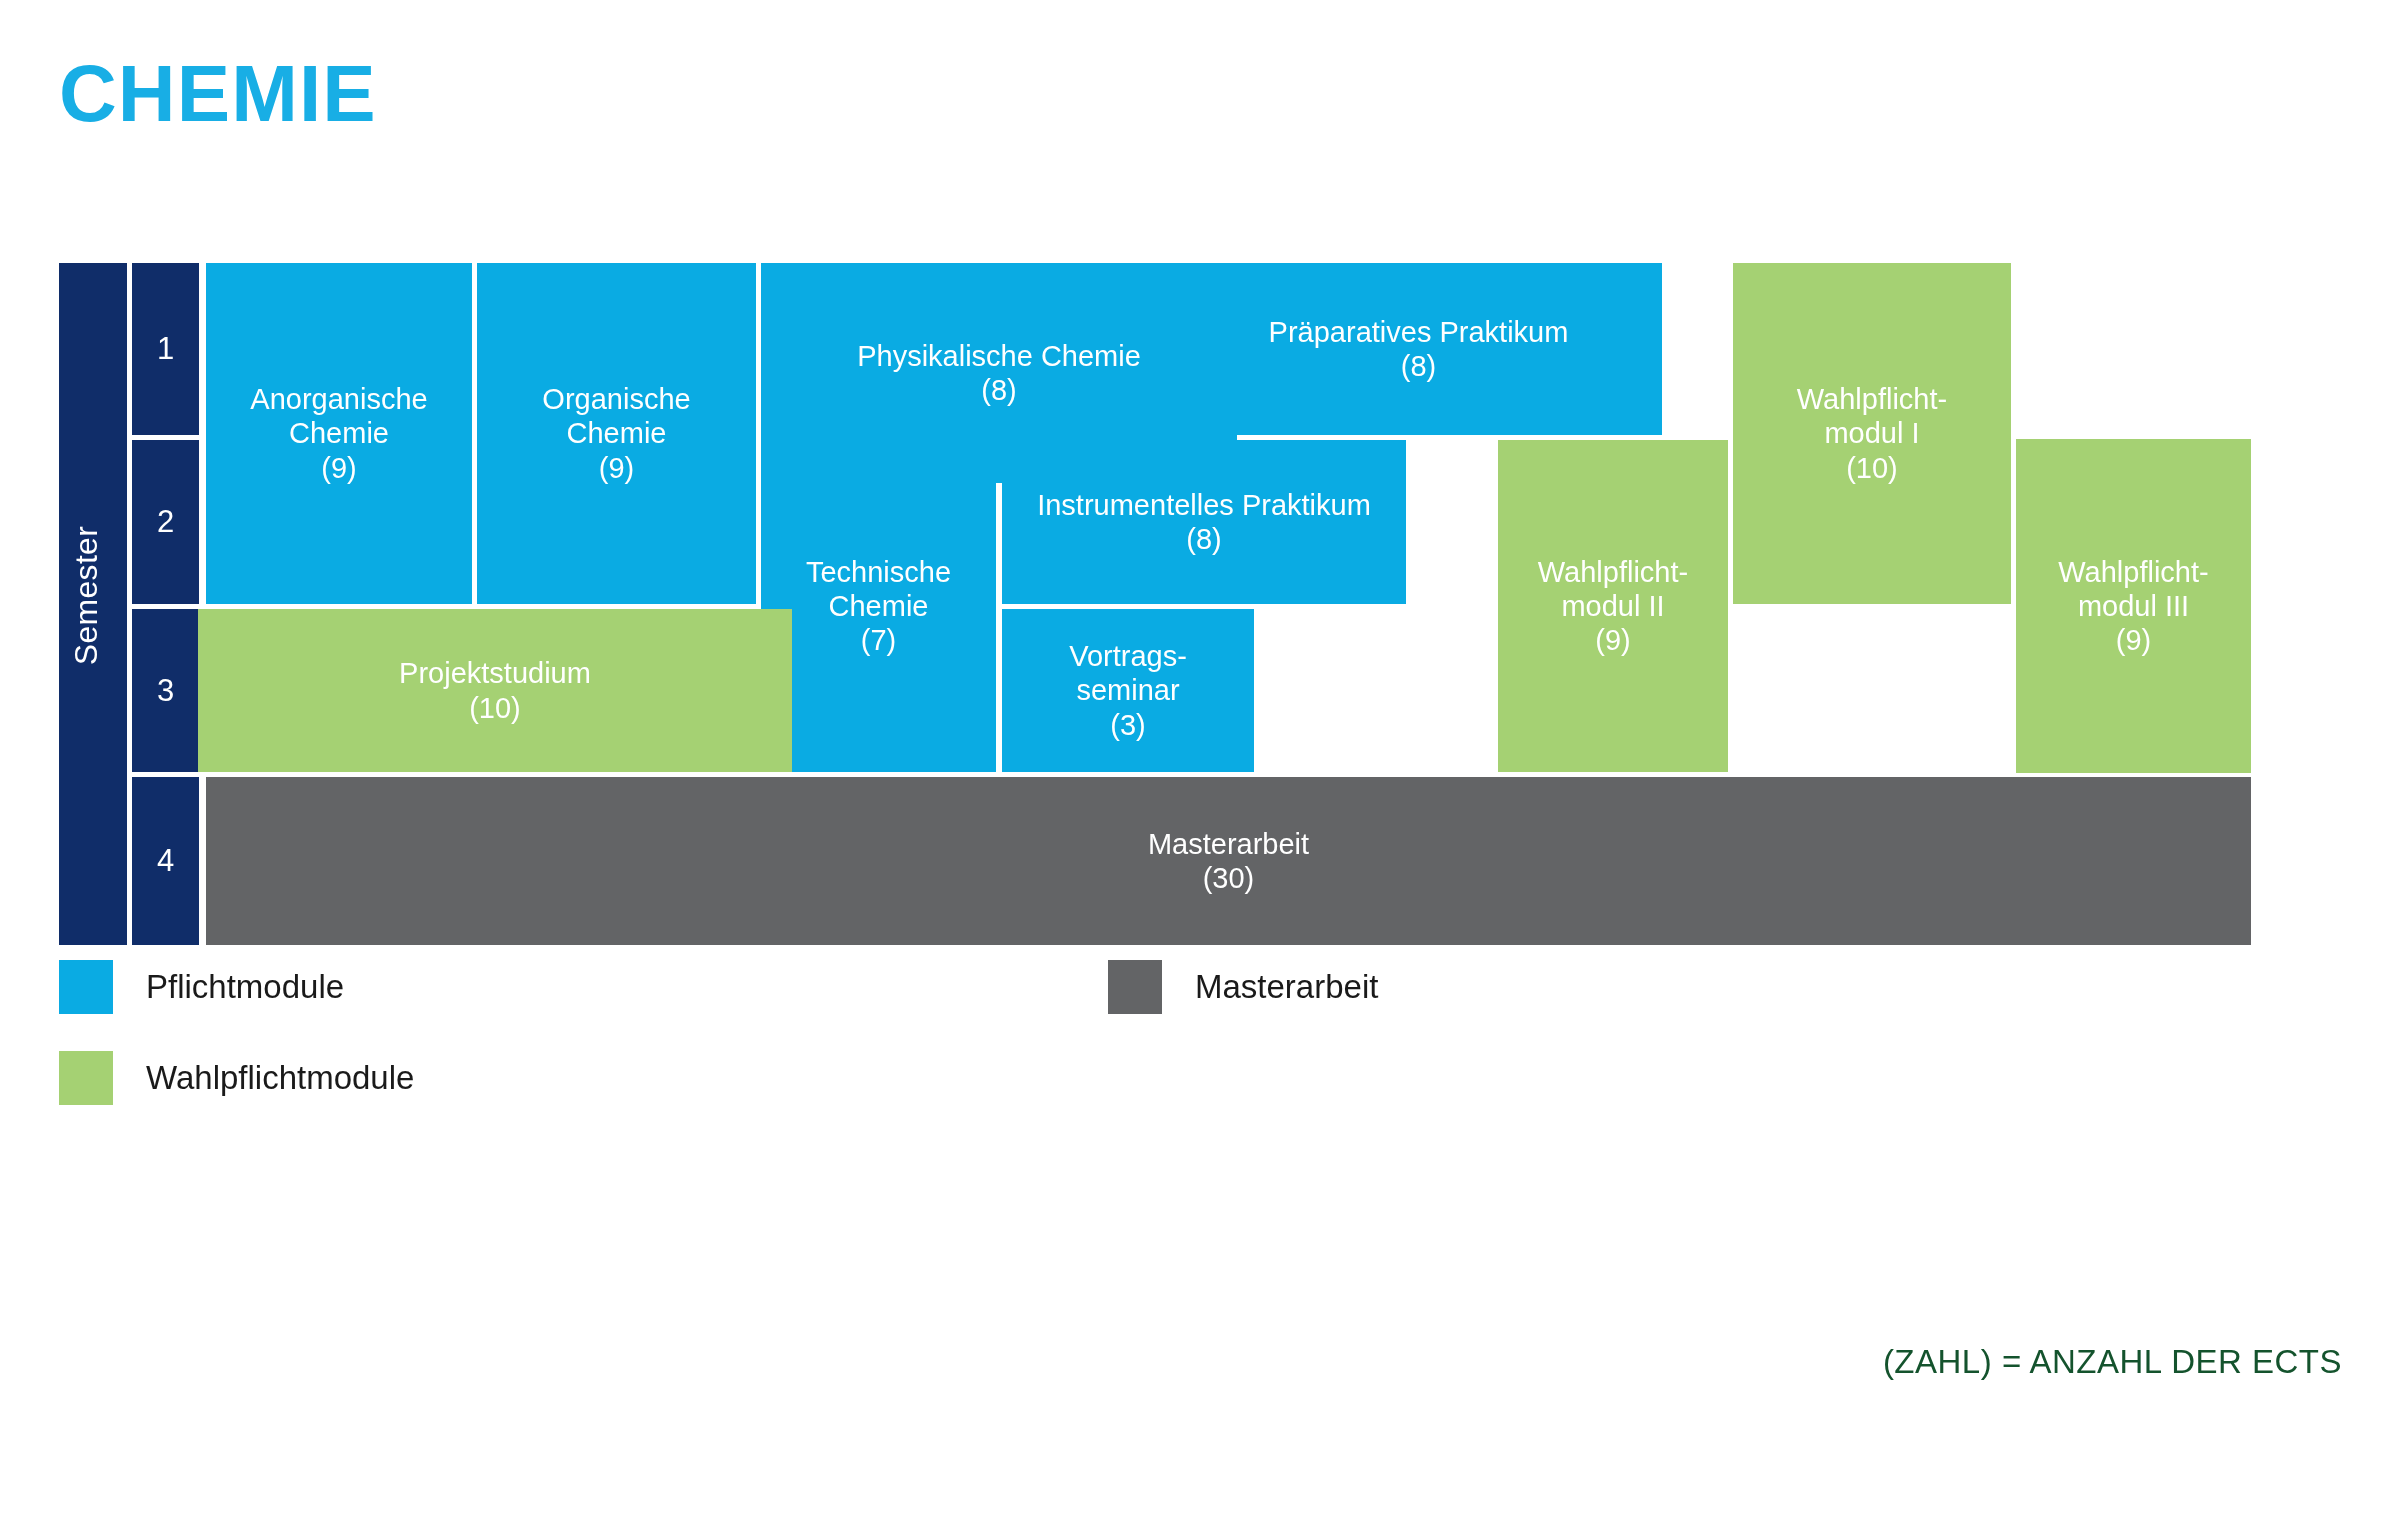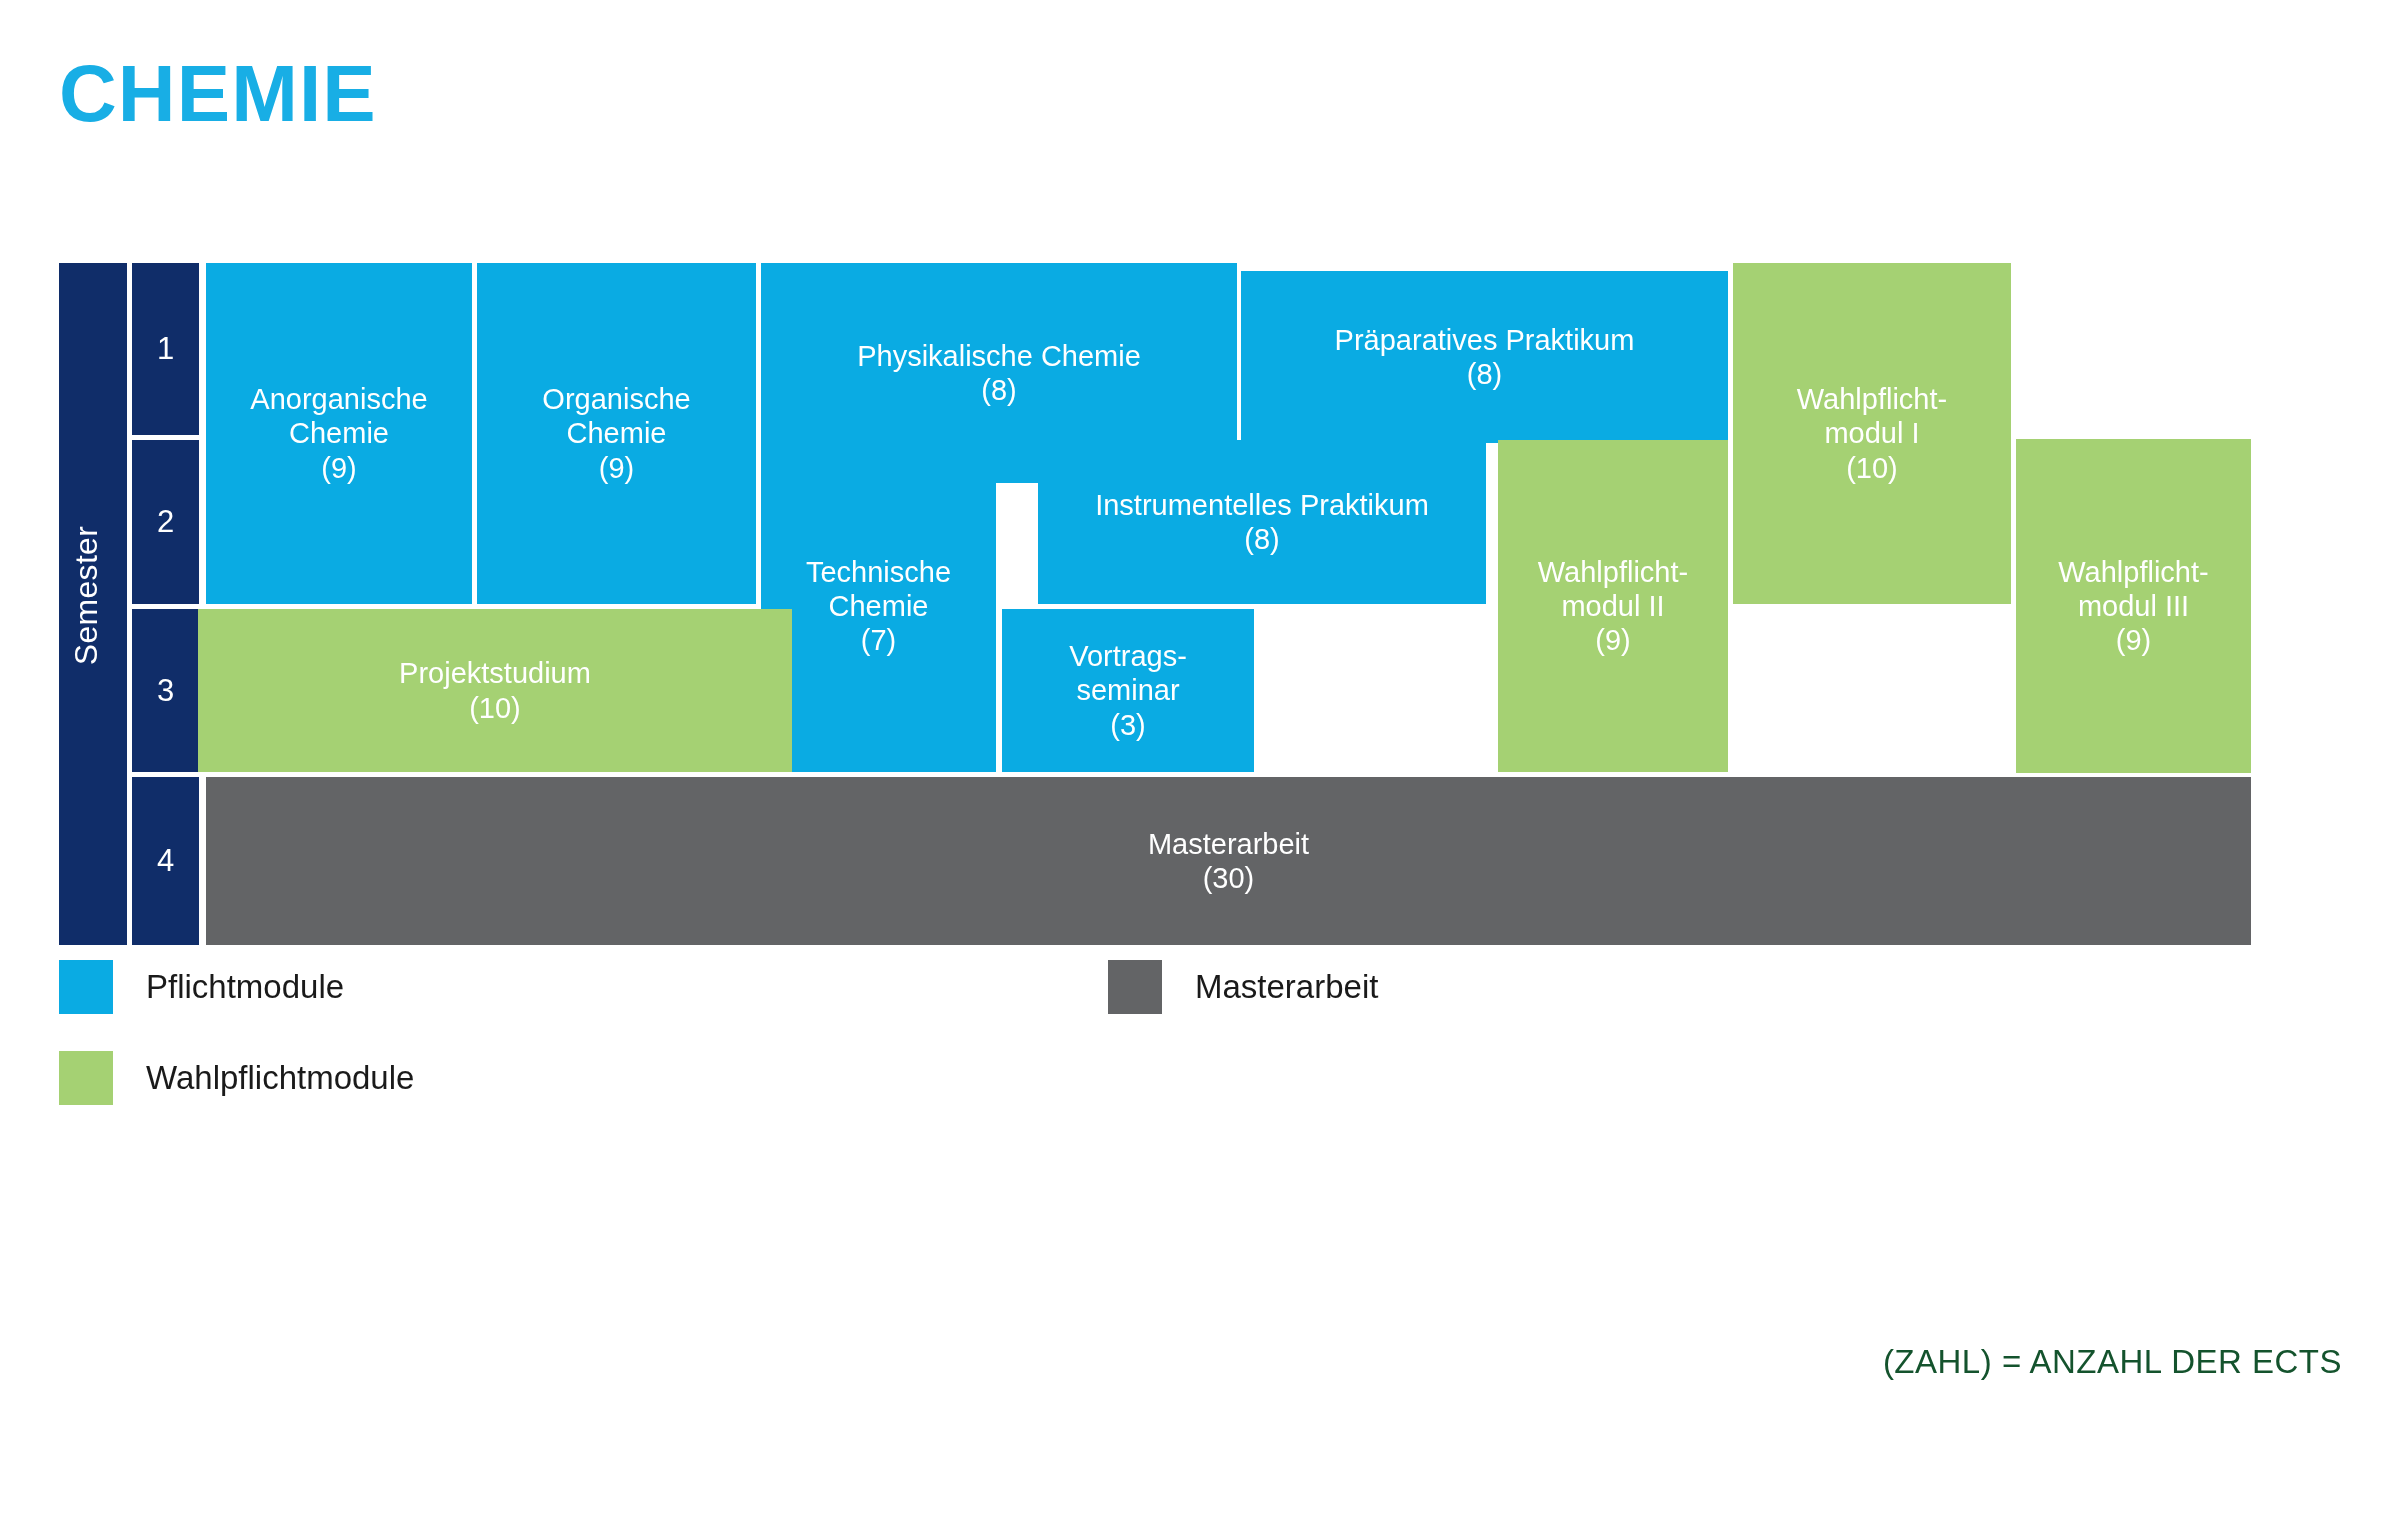--- a/index.html
+++ b/index.html
@@ -163,38 +163,38 @@
     <span class="cell-title">Organische</span>
     <span class="cell-title">Chemie</span>
     <span class="cell-ects">(9)</span>
   </div>
 
   <div class="cell c-pflicht" style="left:761px; top:263px; width:476px; height:220px;">
     <span class="cell-title">Physikalische Chemie</span>
     <span class="cell-ects">(8)</span>
   </div>
 
-  <div class="cell c-pflicht" style="left:1241px; top:263px; width:487px; height:172px;margin-top:8px;">
+  <div class="cell c-pflicht" style="left:1175px; top:263px; width:487px; height:172px;">
     <span class="cell-title">Präparatives Praktikum</span>
     <span class="cell-ects">(8)</span>
   </div>
 
   <div class="cell c-wahl" style="left:1733px; top:263px; width:278px; height:341px;">
     <span class="cell-title">Wahlpflicht-</span>
     <span class="cell-title">modul I</span>
     <span class="cell-ects">(10)</span>
   </div>
 
   <div class="cell c-pflicht" style="left:761px; top:440px; width:235px; height:332px;align-items:center;">
     <span class="cell-title">Technische</span>
     <span class="cell-title">Chemie</span>
     <span class="cell-ects">(7)</span>
   </div>
 
-  <div class="cell c-pflicht" style="left:1002px; top:440px; width:448px; height:164px;margin-left:36px;">
+  <div class="cell c-pflicht" style="left:1002px; top:440px; width:404px; height:164px;">
     <span class="cell-title">Instrumentelles Praktikum</span>
     <span class="cell-ects">(8)</span>
   </div>
 
   <div class="cell c-wahl" style="left:1498px; top:440px; width:230px; height:332px;">
     <span class="cell-title">Wahlpflicht-</span>
     <span class="cell-title">modul II</span>
     <span class="cell-ects">(9)</span>
   </div>
 

